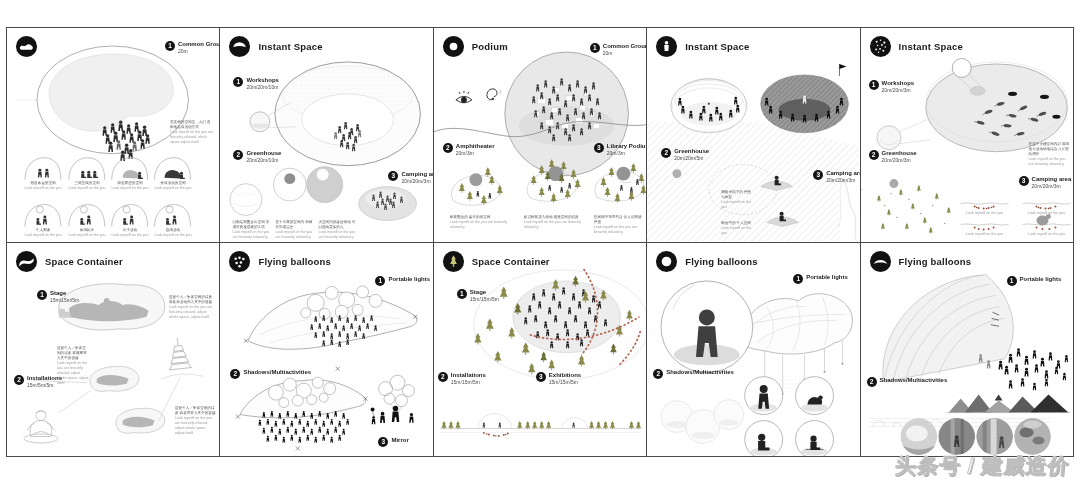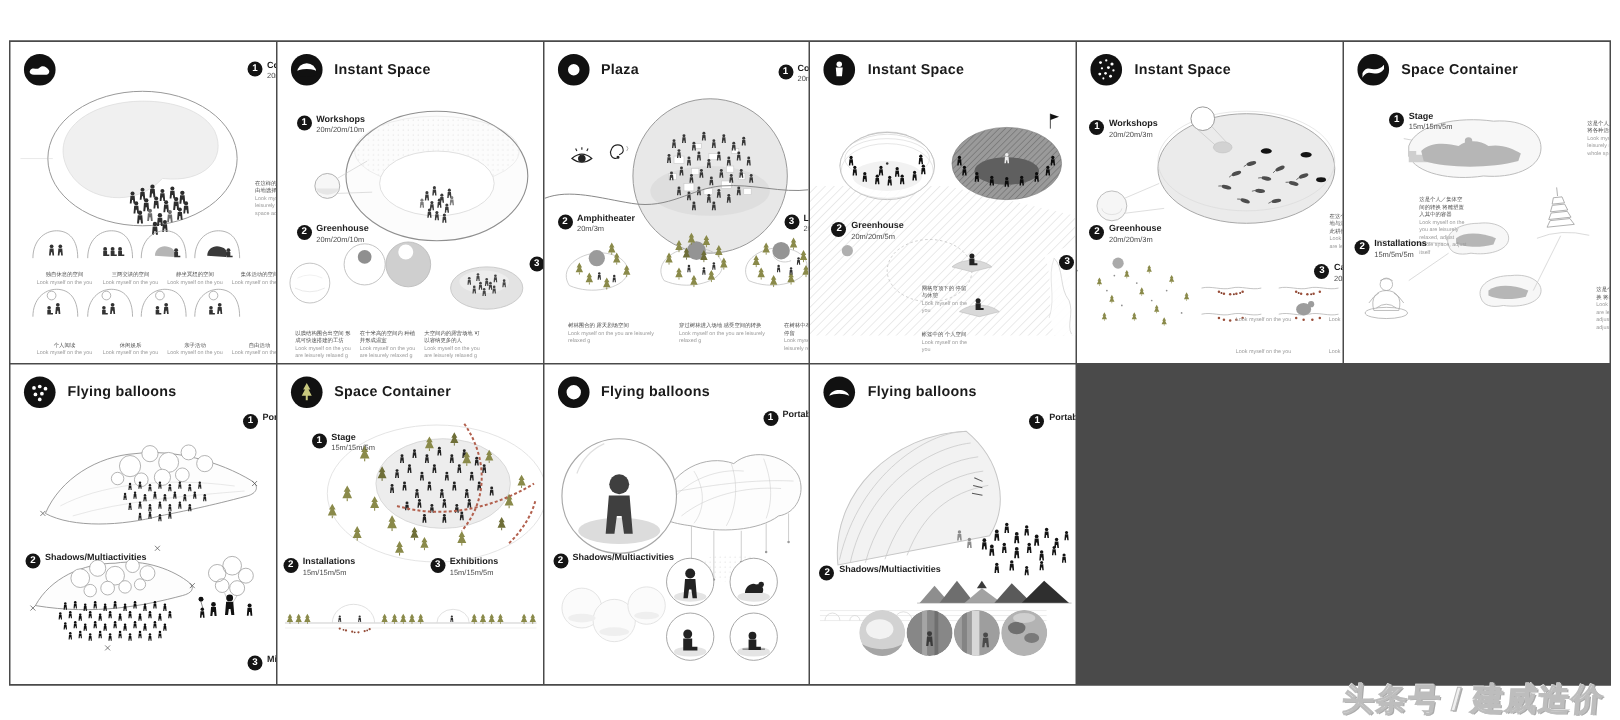--- a/index.html
+++ b/index.html
@@ -1,19 +1,19 @@
 <!DOCTYPE html>
 <html><head>
 <meta charset="utf-8">
 <style>
   *{box-sizing:border-box;margin:0;padding:0}
   html,body{width:1080px;height:480px;background:#fff;overflow:hidden;
     font-family:"Liberation Sans",sans-serif;position:relative}
   .board{position:absolute;left:6px;top:27px;width:1068px;height:430px;
-    display:grid;grid-template-columns:repeat(6,1fr);grid-template-rows:1fr 1fr;
+    display:grid;grid-template-columns:repeat(5,1fr);grid-template-rows:1fr 1fr;
     gap:1px;background:#4a4a4a;border:1px solid #4a4a4a}
   .panel{position:relative;background:#fff;overflow:hidden}
   .art{position:absolute;inset:0;width:100%;height:100%;z-index:1}
   .phead{position:absolute;top:7px;left:8px;display:flex;align-items:center;gap:7px;z-index:3}
   .picon{width:23px;height:23px;flex:0 0 auto}
   .ptitle{font-size:9.5px;font-weight:700;color:#1a1a1a;letter-spacing:.2px;white-space:nowrap}
   .badge{position:absolute;display:flex;gap:3px;z-index:3;align-items:flex-start}
   .bn{flex:0 0 auto;width:10px;height:10px;border-radius:50%;background:#141414;color:#fff;
       font-size:6.5px;font-weight:700;text-align:center;line-height:10px}
   .bt{display:flex;flex-direction:column}
@@ -402,21 +402,21 @@
             <use href="#psn" transform="translate(-2,4) scale(0.8)"></use>
             <use href="#psn" transform="translate(8,6) scale(0.8)"></use>
             <use href="#psn" transform="translate(14,-2) scale(0.8)"></use>
           </g>
       </g>
     </svg>
     <div class="phead">
       <svg class="picon" viewBox="0 0 24 24">
         <circle cx="12" cy="12" r="7.5" fill="none" stroke="#111" stroke-width="7"></circle>
       </svg>
-      <div class="ptitle">Plaza</div>
+      <div class="ptitle">Podium</div>
     </div>
     <div class="badge" style="left:156px;top:15px">
       <span class="bn">1</span>
       <span class="bt">
           <span class="bl">Common Ground</span>
           <span class="bd">20m</span>
         </span>
     </div>
     <div class="badge" style="left:9px;top:115px">
       <span class="bn">2</span>

